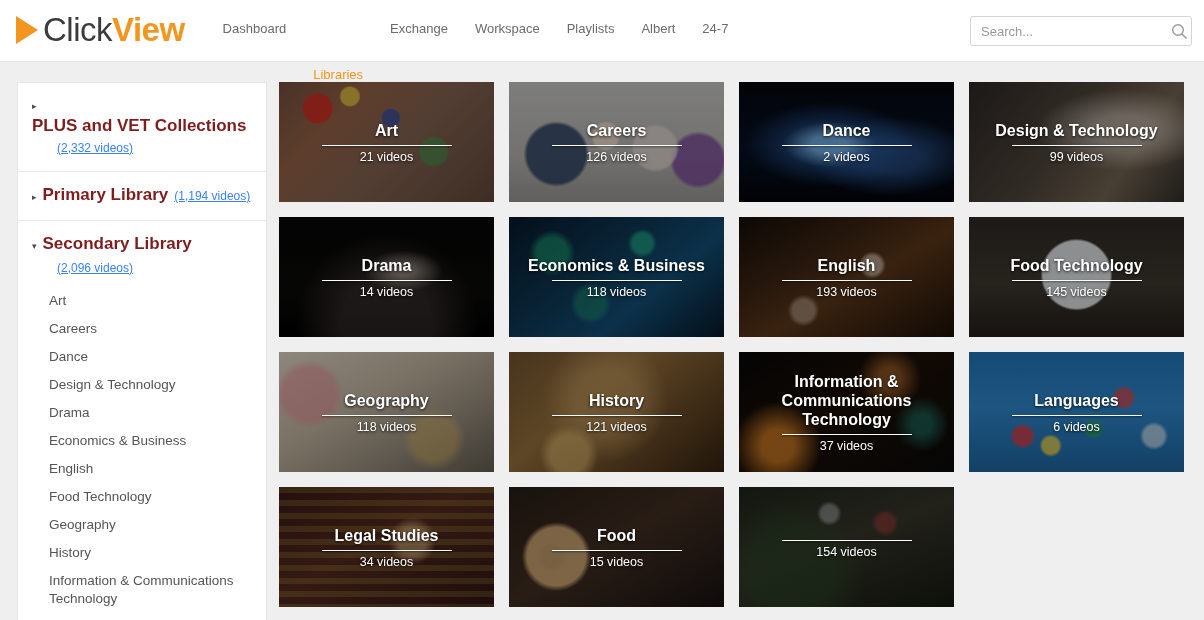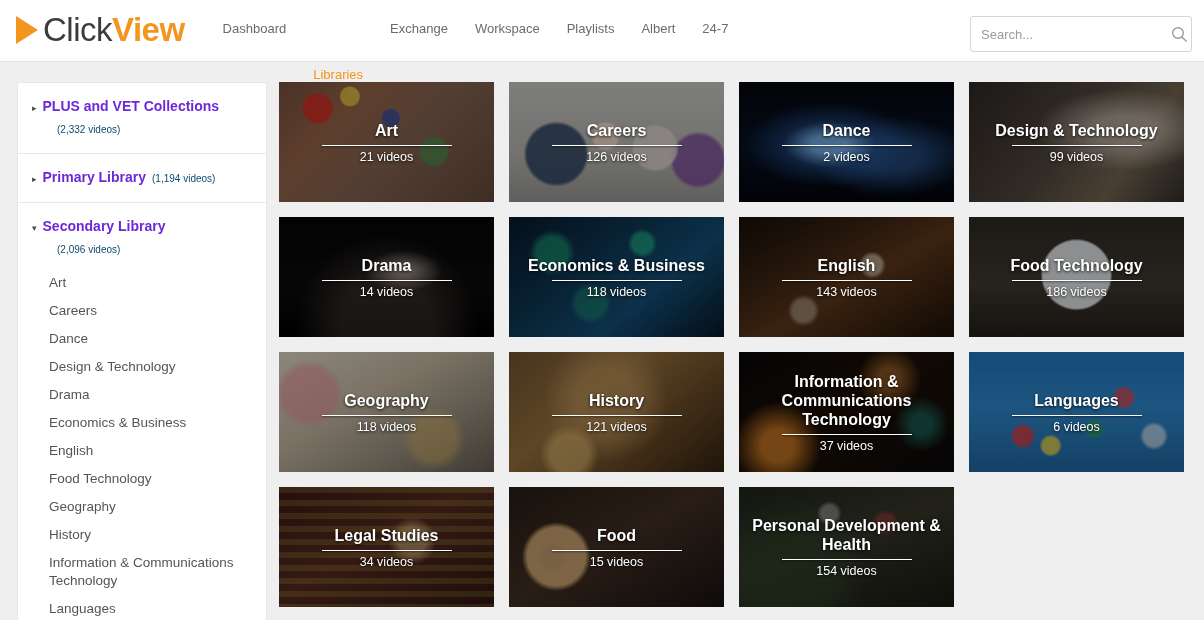--- a/index.html
+++ b/index.html
@@ -68,21 +68,21 @@
     left: 0; right: 0; bottom: 0;
     height: 3px;
     background: #f2961f;
   }
 
   .search-wrap {
     position: absolute;
     right: 12px;
     top: 16px;
     width: 222px;
-    height: 36px;
+    height: 30px;
     border: 1px solid #d5d5d5;
     border-radius: 3px;
     background: #fff;
     display: flex;
     align-items: center;
   }
   .search-input {
     border: 0;
     outline: none;
     background: transparent;
@@ -128,28 +128,29 @@
     cursor: pointer;
     line-height: 20px;
   }
   .caret {
     color: #4a4a4a;
     font-size: 9px;
     margin-right: 6px;
     line-height: 20px;
   }
   .group-title {
-    font-size: 14px;
+    font-size: 17px;
     font-weight: 700;
-    color: #6d28d9;
+    color: #7f1d1d;
   }
   .group-count {
-    font-size: 10px;
-    color: #0c4a6e;
+    font-size: 12px;
+    color: #3b82f6;
     margin-left: 6px;
+    text-decoration: underline;
   }
   .group-count.block {
     display: block;
     width: 100%;
     margin-left: 25px;
     margin-top: 2px;
   }
   .sub-list { margin-top: 9px; }
   .sub-item {
     font-size: 13.5px;
@@ -460,31 +461,31 @@
         <div class="tile-count">118 videos</div>
       </div>
     </div>
 
     <div class="tile">
       <div class="tile-bg bg-english"></div>
       <div class="tile-shade"></div>
       <div class="tile-inner">
         <div class="tile-title">English</div>
         <div class="tile-rule"></div>
-        <div class="tile-count">143 videos</div>
+        <div class="tile-count">193 videos</div>
       </div>
     </div>
 
     <div class="tile">
       <div class="tile-bg bg-food"></div>
       <div class="tile-shade"></div>
       <div class="tile-inner">
         <div class="tile-title">Food Technology</div>
         <div class="tile-rule"></div>
-        <div class="tile-count">186 videos</div>
+        <div class="tile-count">145 videos</div>
       </div>
     </div>
 
     <div class="tile">
       <div class="tile-bg bg-geography"></div>
       <div class="tile-shade"></div>
       <div class="tile-inner">
         <div class="tile-title">Geography</div>
         <div class="tile-rule"></div>
         <div class="tile-count">118 videos</div>
@@ -539,20 +540,19 @@
         <div class="tile-title">Food</div>
         <div class="tile-rule"></div>
         <div class="tile-count">15 videos</div>
       </div>
     </div>
 
     <div class="tile">
       <div class="tile-bg bg-pdh"></div>
       <div class="tile-shade"></div>
       <div class="tile-inner">
-        <div class="tile-title">Personal Development &amp; Health</div>
         <div class="tile-rule"></div>
         <div class="tile-count">154 videos</div>
       </div>
     </div>
 
   </div>
 </div>
 
 </body></html>

